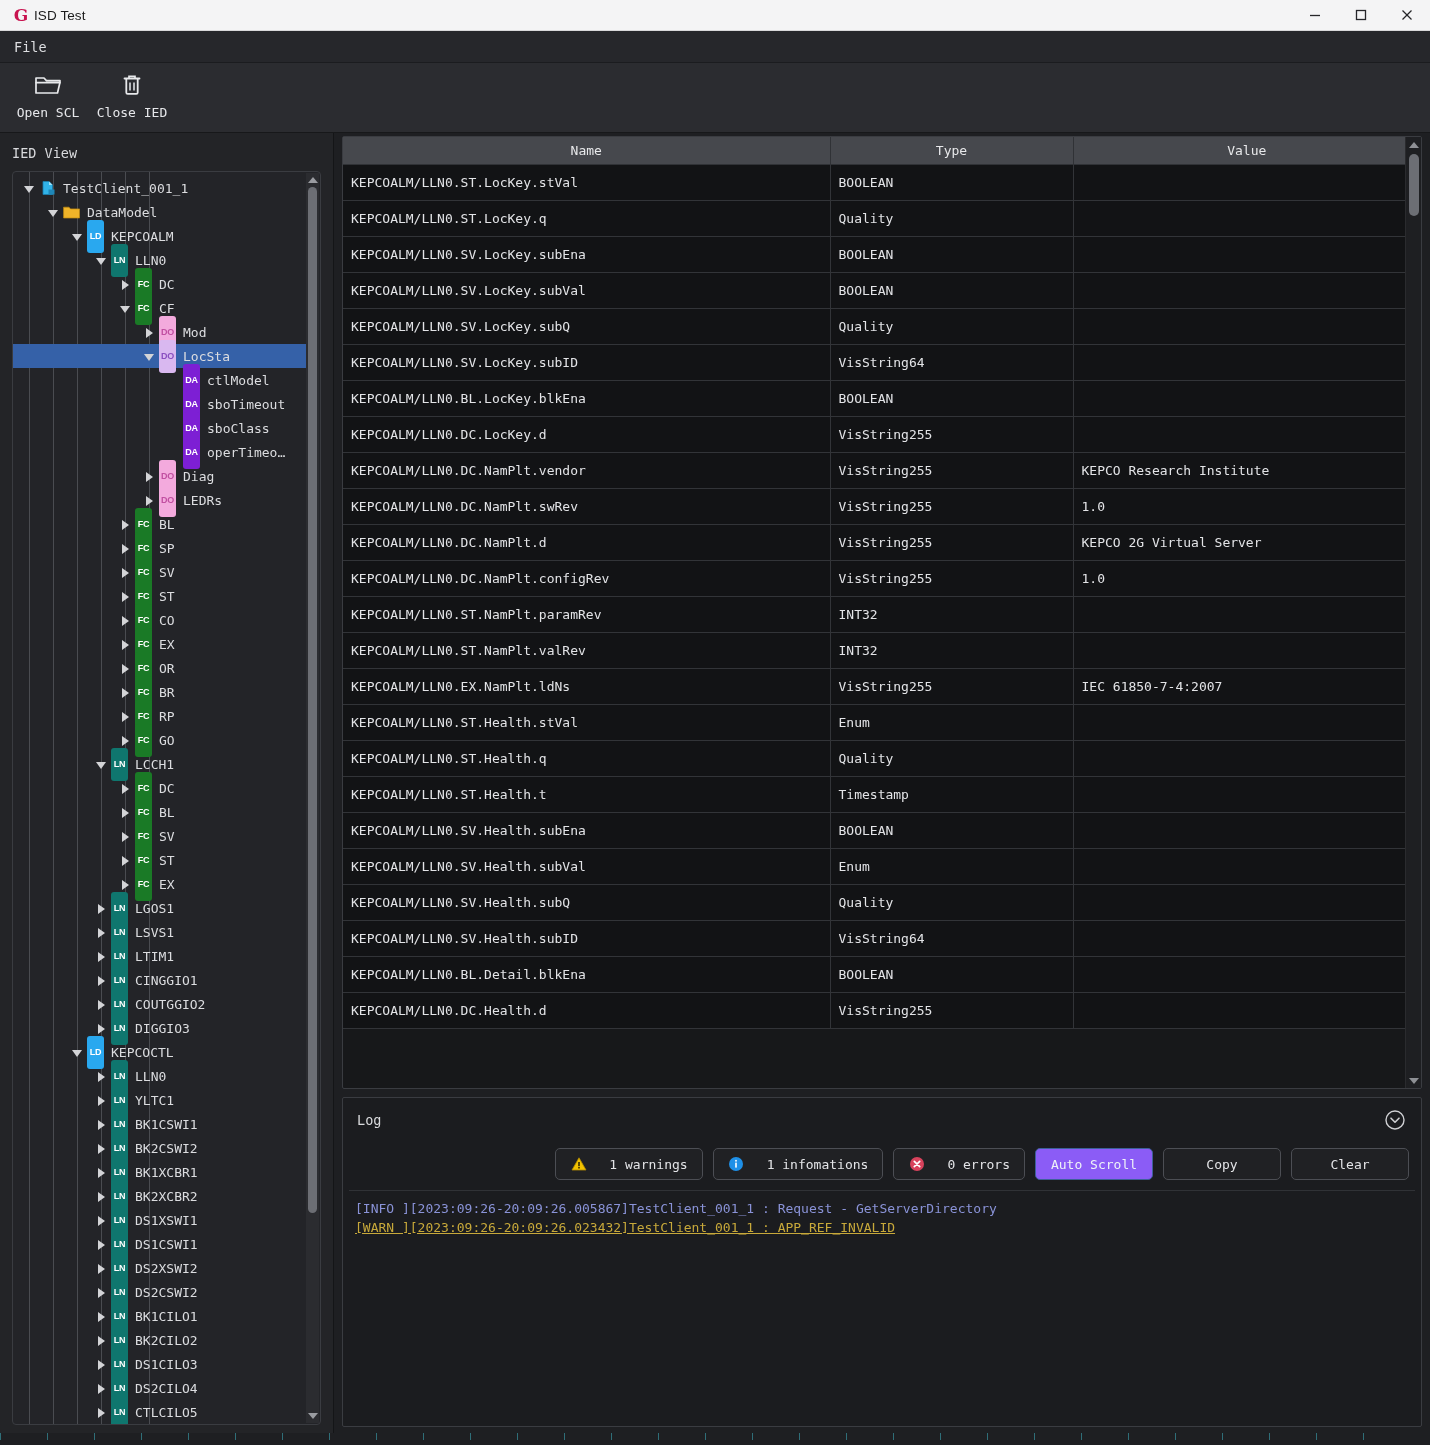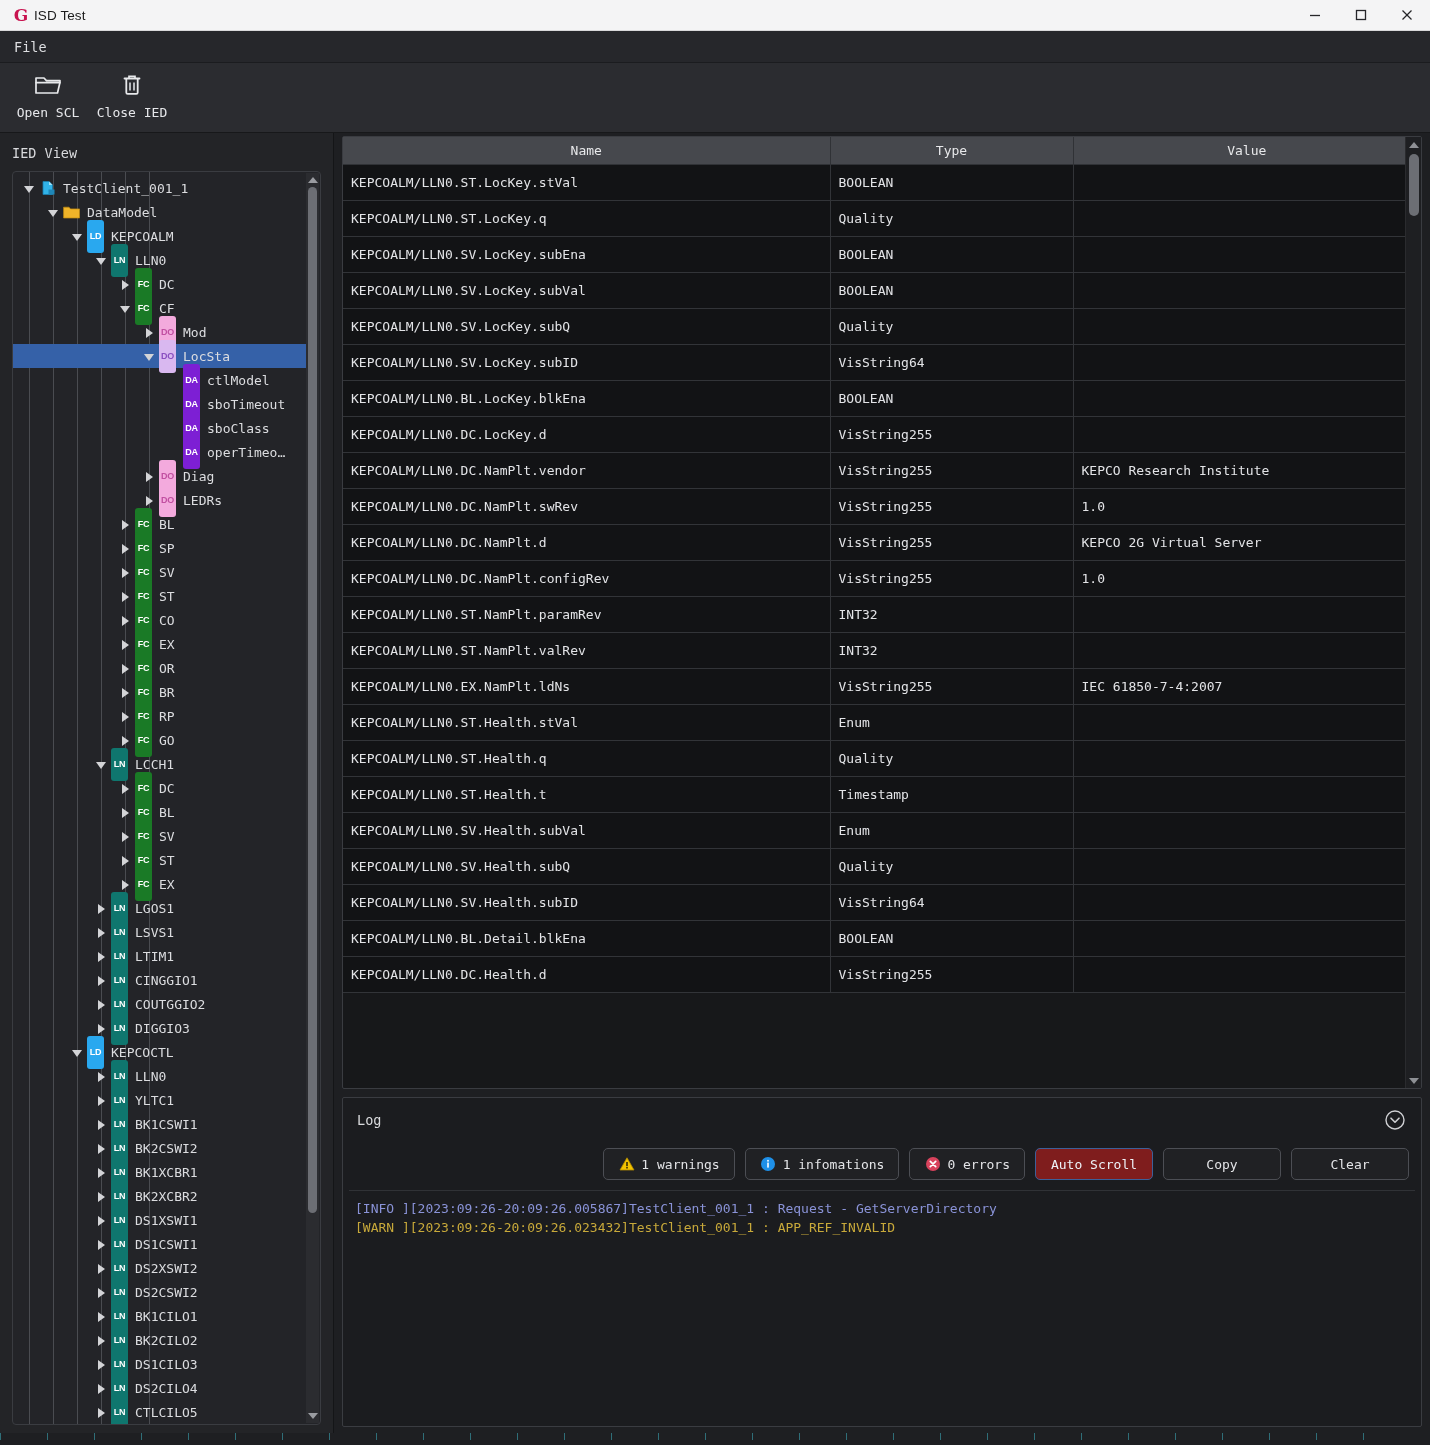--- a/index.html
+++ b/index.html
@@ -148,35 +148,35 @@
     margin: 8px 4px 6px 8px; flex: 1; border: 1px solid #3a3c41; background: #1b1c1f;
     display: flex; flex-direction: column; min-height: 0; border-radius: 2px; position: relative;
   }
   .log-head { height: 44px; display: flex; align-items: center; padding: 0 14px; }
   .log-title { color: #d9dadd; font-size: 13.5px; }
   .log-head .sp { flex: 1; }
   .chev { width: 24px; height: 24px; display:flex; align-items:center; justify-content:center; }
   .log-bar { height: 44px; display: flex; align-items: center; justify-content: flex-end; gap: 10px; padding: 0 12px; }
   .pill {
     height: 32px; border: 1px solid #4c4e54; border-radius: 5px; background: #202124;
-    display: flex; align-items: center; gap: 6px; padding: 0 14px; color: #e3e4e7; font-size: 13px;
+    display: flex; align-items: center; gap: 22px; padding: 0 14px; color: #e3e4e7; font-size: 13px;
   }
   .btn {
     height: 32px; min-width: 118px; border: 1px solid #4c4e54; border-radius: 5px; background: #202124;
     display: flex; align-items: center; justify-content: center; color: #e3e4e7; font-size: 13px;
   }
-  .btn.active { background: #7f1d1d; border-color: #3d6099; color: #eef2f8; }
+  .btn.active { background: #8b5cf6; border-color: #3d6099; color: #eef2f8; }
   .ic { width: 17px; height: 17px; display: flex; align-items: center; justify-content: center; }
   .log-body {
     margin: 4px 6px 6px 6px; flex: 1; background: #1b1c1f; border-top: 1px solid #303236;
     padding: 8px 4px 4px 6px; overflow: hidden; font-size: 13px; line-height: 19px;
   }
   .log-line { white-space: pre; }
   .log-info { color: #8a93d8; }
-  .log-warn { color: #c8a93a; }
+  .log-warn { color: #c8a93a; text-decoration: underline; }
 
   .bottom-strip { flex: 0 0 12px; background: #1e1f22; position: relative; overflow: hidden; }
   .strip-inner { position: absolute; top: -6px; left: 0; right: 0; height: 18px; display: flex; align-items: center; }
   .tick { width: 1px; height: 8px; background: #2f6e78; margin-right: 46px; }
 </style>
 </head>
 <body>
 
 <div class="app">
 
@@ -669,20 +669,25 @@
                   <td class="col-val"></td>
                 </tr>
                 <tr>
                   <td class="col-name">KEPCOALM/LLN0.ST.Health.q</td>
                   <td class="col-type">Quality</td>
                   <td class="col-val"></td>
                 </tr>
                 <tr>
                   <td class="col-name">KEPCOALM/LLN0.ST.Health.t</td>
                   <td class="col-type">Timestamp</td>
+                  <td class="col-val"></td>
+                </tr>
+                <tr>
+                  <td class="col-name">KEPCOALM/LLN0.SV.Health.subEna</td>
+                  <td class="col-type">BOOLEAN</td>
                   <td class="col-val"></td>
                 </tr>
                 <tr>
                   <td class="col-name">KEPCOALM/LLN0.SV.Health.subVal</td>
                   <td class="col-type">Enum</td>
                   <td class="col-val"></td>
                 </tr>
                 <tr>
                   <td class="col-name">KEPCOALM/LLN0.SV.Health.subQ</td>
                   <td class="col-type">Quality</td>

